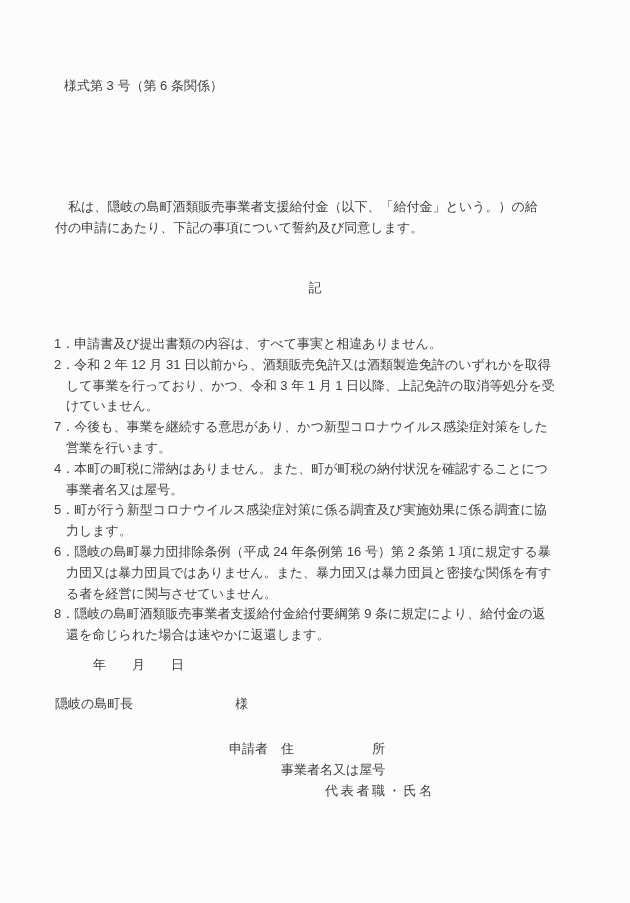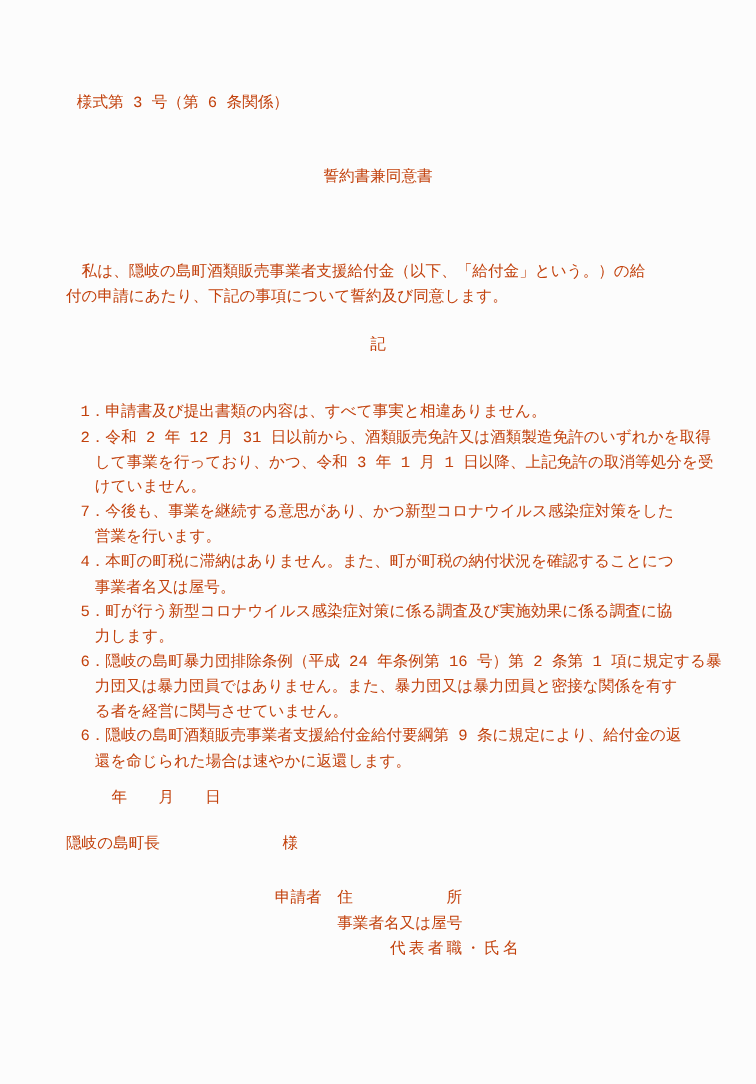--- a/index.html
+++ b/index.html
@@ -5,55 +5,54 @@
   html, body {
     margin: 0;
     padding: 0;
     background: #e8e8e8;
   }
   .page {
     position: relative;
     width: 630px;
     height: 903px;
     background: #fcfcfc;
-    color: #c2410c;
-    font-family: Liberation Mono, monospace;
+    color: #404040;
+    font-family: Liberation Sans, sans-serif;
     font-size: 13px;
     line-height: 21px;
     overflow: hidden;
   }
   .abs { position: absolute; white-space: nowrap; }
   .centered { left: 0; width: 630px; text-align: center; }
 
   .form-number   { left: 64px;  top: 75px; }
   .doc-title     { top: 137px; }
-  .intro         { left: 55px;  top: 196px; margin-top: 20px; }
+  .intro         { left: 55px;  top: 196px; }
   .section-marker{ top: 277px; }
 
   .items         { left: 54px;  top: 334px; line-height: 20.8px; }
-  .items .iline  { white-space: nowrap; margin-left: 13px; }
+  .items .iline  { white-space: nowrap; }
   .items .cont   { padding-left: 12px; }
 
   .date-line     { left: 93px;  top: 654px; }
   .addressee-line{ left: 55px;  top: 693px; }
   .honorific     { margin-left: 102px; }
 
   .applicant     { left: 281px; top: 738px; }
   .applicant .app-label { position: absolute; left: -52px; top: 0; white-space: nowrap; }
   .applicant .field { white-space: nowrap; }
   .applicant .spaced { letter-spacing: 2.7px; margin-left: 44px; }
 </style>
 </head>
 <body>
 
 <div class="page">
 
   <div class="abs form-number">様式第 3 号（第 6 条関係）</div>
 
-  <div class="abs centered doc-title">誓約書兼同意書</div>
 
   <div class="abs intro">
     <div class="iline">　私は、隠岐の島町酒類販売事業者支援給付金（以下、「給付金」という。）の給</div>
     <div class="iline">付の申請にあたり、下記の事項について誓約及び同意します。</div>
   </div>
 
   <div class="abs centered section-marker">記</div>
 
   <div class="abs items">
     <div class="iline">1．申請書及び提出書類の内容は、すべて事実と相違ありません。</div>
@@ -62,21 +61,21 @@
     <div class="iline cont">けていません。</div>
     <div class="iline">7．今後も、事業を継続する意思があり、かつ新型コロナウイルス感染症対策をした</div>
     <div class="iline cont">営業を行います。</div>
     <div class="iline">4．本町の町税に滞納はありません。また、町が町税の納付状況を確認することにつ</div>
     <div class="iline cont">事業者名又は屋号。</div>
     <div class="iline">5．町が行う新型コロナウイルス感染症対策に係る調査及び実施効果に係る調査に協</div>
     <div class="iline cont">力します。</div>
     <div class="iline">6．隠岐の島町暴力団排除条例（平成 24 年条例第 16 号）第 2 条第 1 項に規定する暴</div>
     <div class="iline cont">力団又は暴力団員ではありません。また、暴力団又は暴力団員と密接な関係を有す</div>
     <div class="iline cont">る者を経営に関与させていません。</div>
-    <div class="iline">6．隠岐の島町酒類販売事業者支援給付金給付要綱第 9 条に規定により、給付金の返</div>
+    <div class="iline">8．隠岐の島町酒類販売事業者支援給付金給付要綱第 9 条に規定により、給付金の返</div>
     <div class="iline cont">還を命じられた場合は速やかに返還します。</div>
   </div>
 
   <div class="abs date-line">年　　月　　日</div>
 
   <div class="abs addressee-line">
     <span>隠岐の島町長</span><span class="honorific">様</span>
   </div>
 
   <div class="abs applicant">

